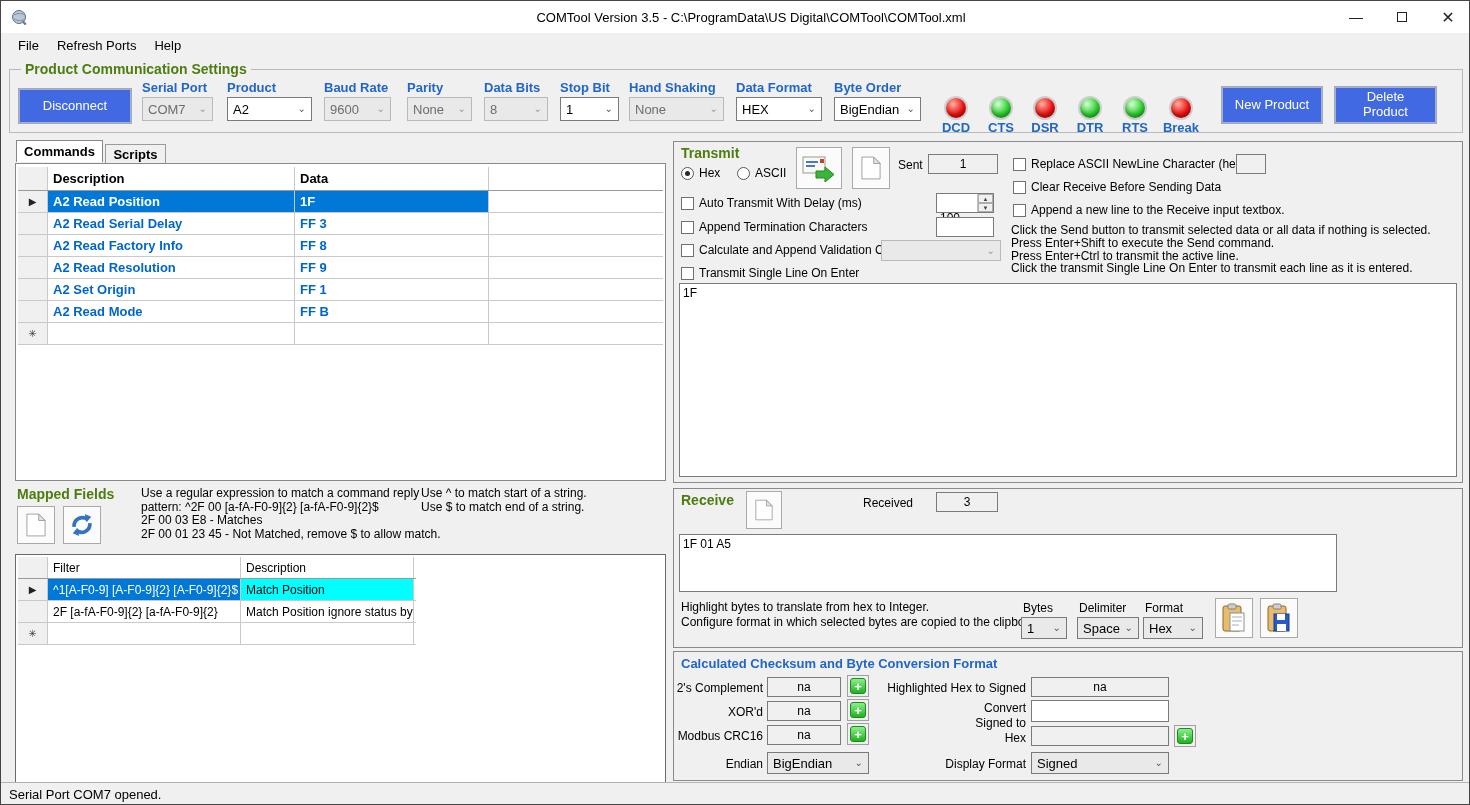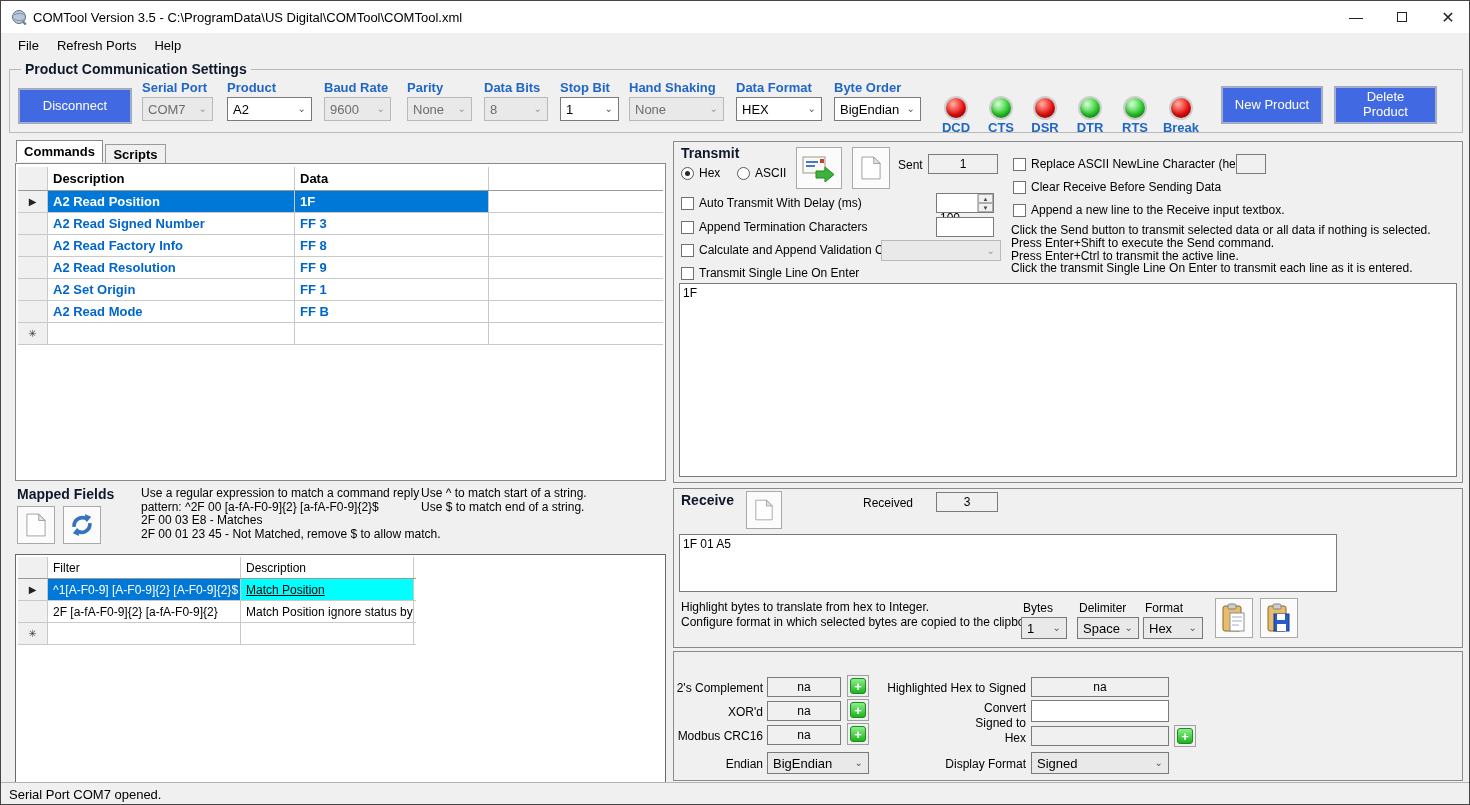--- a/index.html
+++ b/index.html
@@ -2,30 +2,30 @@
 <html><head>
 <meta charset="utf-8">
 <style>
   * { margin:0; padding:0; box-sizing:border-box; }
   html,body { width:1470px; height:805px; }
   body { font-family:"Liberation Sans", sans-serif; font-size:12px; color:#000; }
   #app { position:relative; width:1470px; height:805px; background:#f0f0f0; border:1px solid #454545; overflow:hidden; }
   .abs { position:absolute; }
 
   
-  .titlebar { left:0; top:0; width:1468px; height:32px; background:#ffffff; display:flex; align-items:center; }
+  .titlebar { left:0; top:0; width:1468px; height:32px; background:#ffffff; display:flex; align-items:center;justify-content:center; }
   .title-text { margin-left:8px; font-size:13px; }
   .win-btn { position:absolute; top:0; width:46px; height:32px; display:flex; align-items:center; justify-content:center; font-size:14px; color:#222; }
   .menubar { left:0; top:32px; width:1468px; height:24px; background:#f0f0f0; display:flex; align-items:center; padding-left:8px; }
   .menu-item { padding:3px 9px; font-size:13px; }
 
   
   .groupbox { border:1px solid #b9b9b9; background:#f0f0f0; }
   .gb-dark { border:1px solid #8a8a8a; }
-  .heading { color:#0f172a; font-weight:bold; font-size:14px; }
+  .heading { color:#4d7c0f; font-weight:bold; font-size:14px; }
   .heading-sm { color:#2066c8; font-weight:bold; font-size:13px; }
   .col-label { color:#2066c8; font-weight:bold; font-size:13px; }
 
   
   .btn-blue { background:#4169e1; border:1px solid #9fb0e0; outline:1px solid #a9a9a9; color:#fff; font-size:13px; display:flex; align-items:center; justify-content:center; text-align:center; line-height:1.15; }
   .tool-btn { background:#fbfbfb; border:1px solid #a9a9a9; display:flex; align-items:center; justify-content:center; }
 
   
   .combo { border:1px solid #7a7a7a; background:#fff; display:flex; align-items:center; justify-content:space-between; padding:9px 5px; font-size:13px; }
   .combo .arr { color:#5a5a5a; font-size:10px; line-height:1; }
@@ -49,21 +49,21 @@
   .tabpage { background:#fff; border:1px solid #888; }
 
   
   .grid-hdr { display:flex; height:24px; background:#fff; border-bottom:1px solid #9a9a9a; font-weight:bold; font-size:13px; }
   .grid-row { display:flex; height:22px; border-bottom:1px solid #c9c9c9; }
   .cell { display:flex; align-items:center; padding:0 5px; border-right:1px solid #c9c9c9; flex:none; overflow:hidden; white-space:nowrap; }
   .rowhdr { width:30px; background:#f0f0f0; justify-content:center; padding:0; }
   .cmd-desc { width:247px; } .cmd-data { width:194px; }
   .cmd-text { color:#0066cc; font-weight:bold; font-size:13px; }
   .sel-blue { background:#0078d7 !important; color:#fff !important; }
-  .sel-cyan { background:#00ffff !important; color:#000 !important;text-decoration:underline; }
+  .sel-cyan { background:#00ffff !important; color:#000 !important; }
   .map-filter { width:193px; font-size:12px; } .map-desc { width:173px; font-size:12px; }
   .newrow-star { color:#3a3a3a; font-size:10px; }
   .sel-arrow { color:#222; font-size:10px; }
 
   
   .cb { width:13px; height:13px; background:#fff; border:1px solid #707070; flex:none; }
   .cb-row { display:flex; align-items:center; gap:5px; font-size:12px; }
   .radio { width:13px; height:13px; border:1px solid #5a5a5a; border-radius:50%; background:#fff; position:relative; flex:none; }
   .radio.checked::after { content:""; position:absolute; left:3px; top:3px; width:5px; height:5px; border-radius:50%; background:#2b2b2b; }
 
@@ -191,21 +191,21 @@
       </div>
       <div class="grid-row">
         <div class="cell rowhdr">
             <span class="sel-arrow">▶</span>
           </div>
         <div class="cell cmd-desc cmd-text sel-blue">A2 Read Position</div>
         <div class="cell cmd-data cmd-text sel-blue">1F</div>
       </div>
       <div class="grid-row">
         <div class="cell rowhdr"></div>
-        <div class="cell cmd-desc cmd-text">A2 Read Signed Number</div>
+        <div class="cell cmd-desc cmd-text">A2 Read Serial Delay</div>
         <div class="cell cmd-data cmd-text">FF 3</div>
       </div>
       <div class="grid-row">
         <div class="cell rowhdr"></div>
         <div class="cell cmd-desc cmd-text">A2 Read Factory Info</div>
         <div class="cell cmd-data cmd-text">FF 8</div>
       </div>
       <div class="grid-row">
         <div class="cell rowhdr"></div>
         <div class="cell cmd-desc cmd-text">A2 Read Resolution</div>
@@ -408,20 +408,21 @@
     <svg width="26" height="30" viewBox="0 0 26 30">
       <rect x="2" y="3" width="18" height="25" rx="2" fill="#e9bc6d" stroke="#8a6a30"></rect>
       <rect x="7" y="1" width="8" height="5" rx="1.5" fill="#cfcfcf" stroke="#808080"></rect>
       <rect x="8" y="11" width="15" height="17" fill="#2a5ac8" stroke="#1a3a88"></rect>
       <rect x="11" y="11" width="8" height="6" fill="#fff"></rect>
       <rect x="11" y="21" width="9" height="7" fill="#fff"></rect>
     </svg>
   </div>
 
   <div class="abs gb-dark" style="left:672px;top:650px;width:790px;height:130px"></div>
+  <span class="abs heading-sm" style="left:680px;top:655px">Calculated Checksum and Byte Conversion Format</span>
   <span class="abs r-label" style="left:662px;top:680px;width:100px">2's Complement</span>
   <div class="abs field" style="left:766px;top:676px;width:74px;height:20px">na</div>
   <div class="abs plus-btn" style="left:846px;top:674px">
       <span class="plus-inner">+</span>
     </div>
   <span class="abs r-label" style="left:662px;top:704px;width:100px">XOR'd</span>
   <div class="abs field" style="left:766px;top:700px;width:74px;height:20px">na</div>
   <div class="abs plus-btn" style="left:846px;top:698px">
       <span class="plus-inner">+</span>
     </div>

